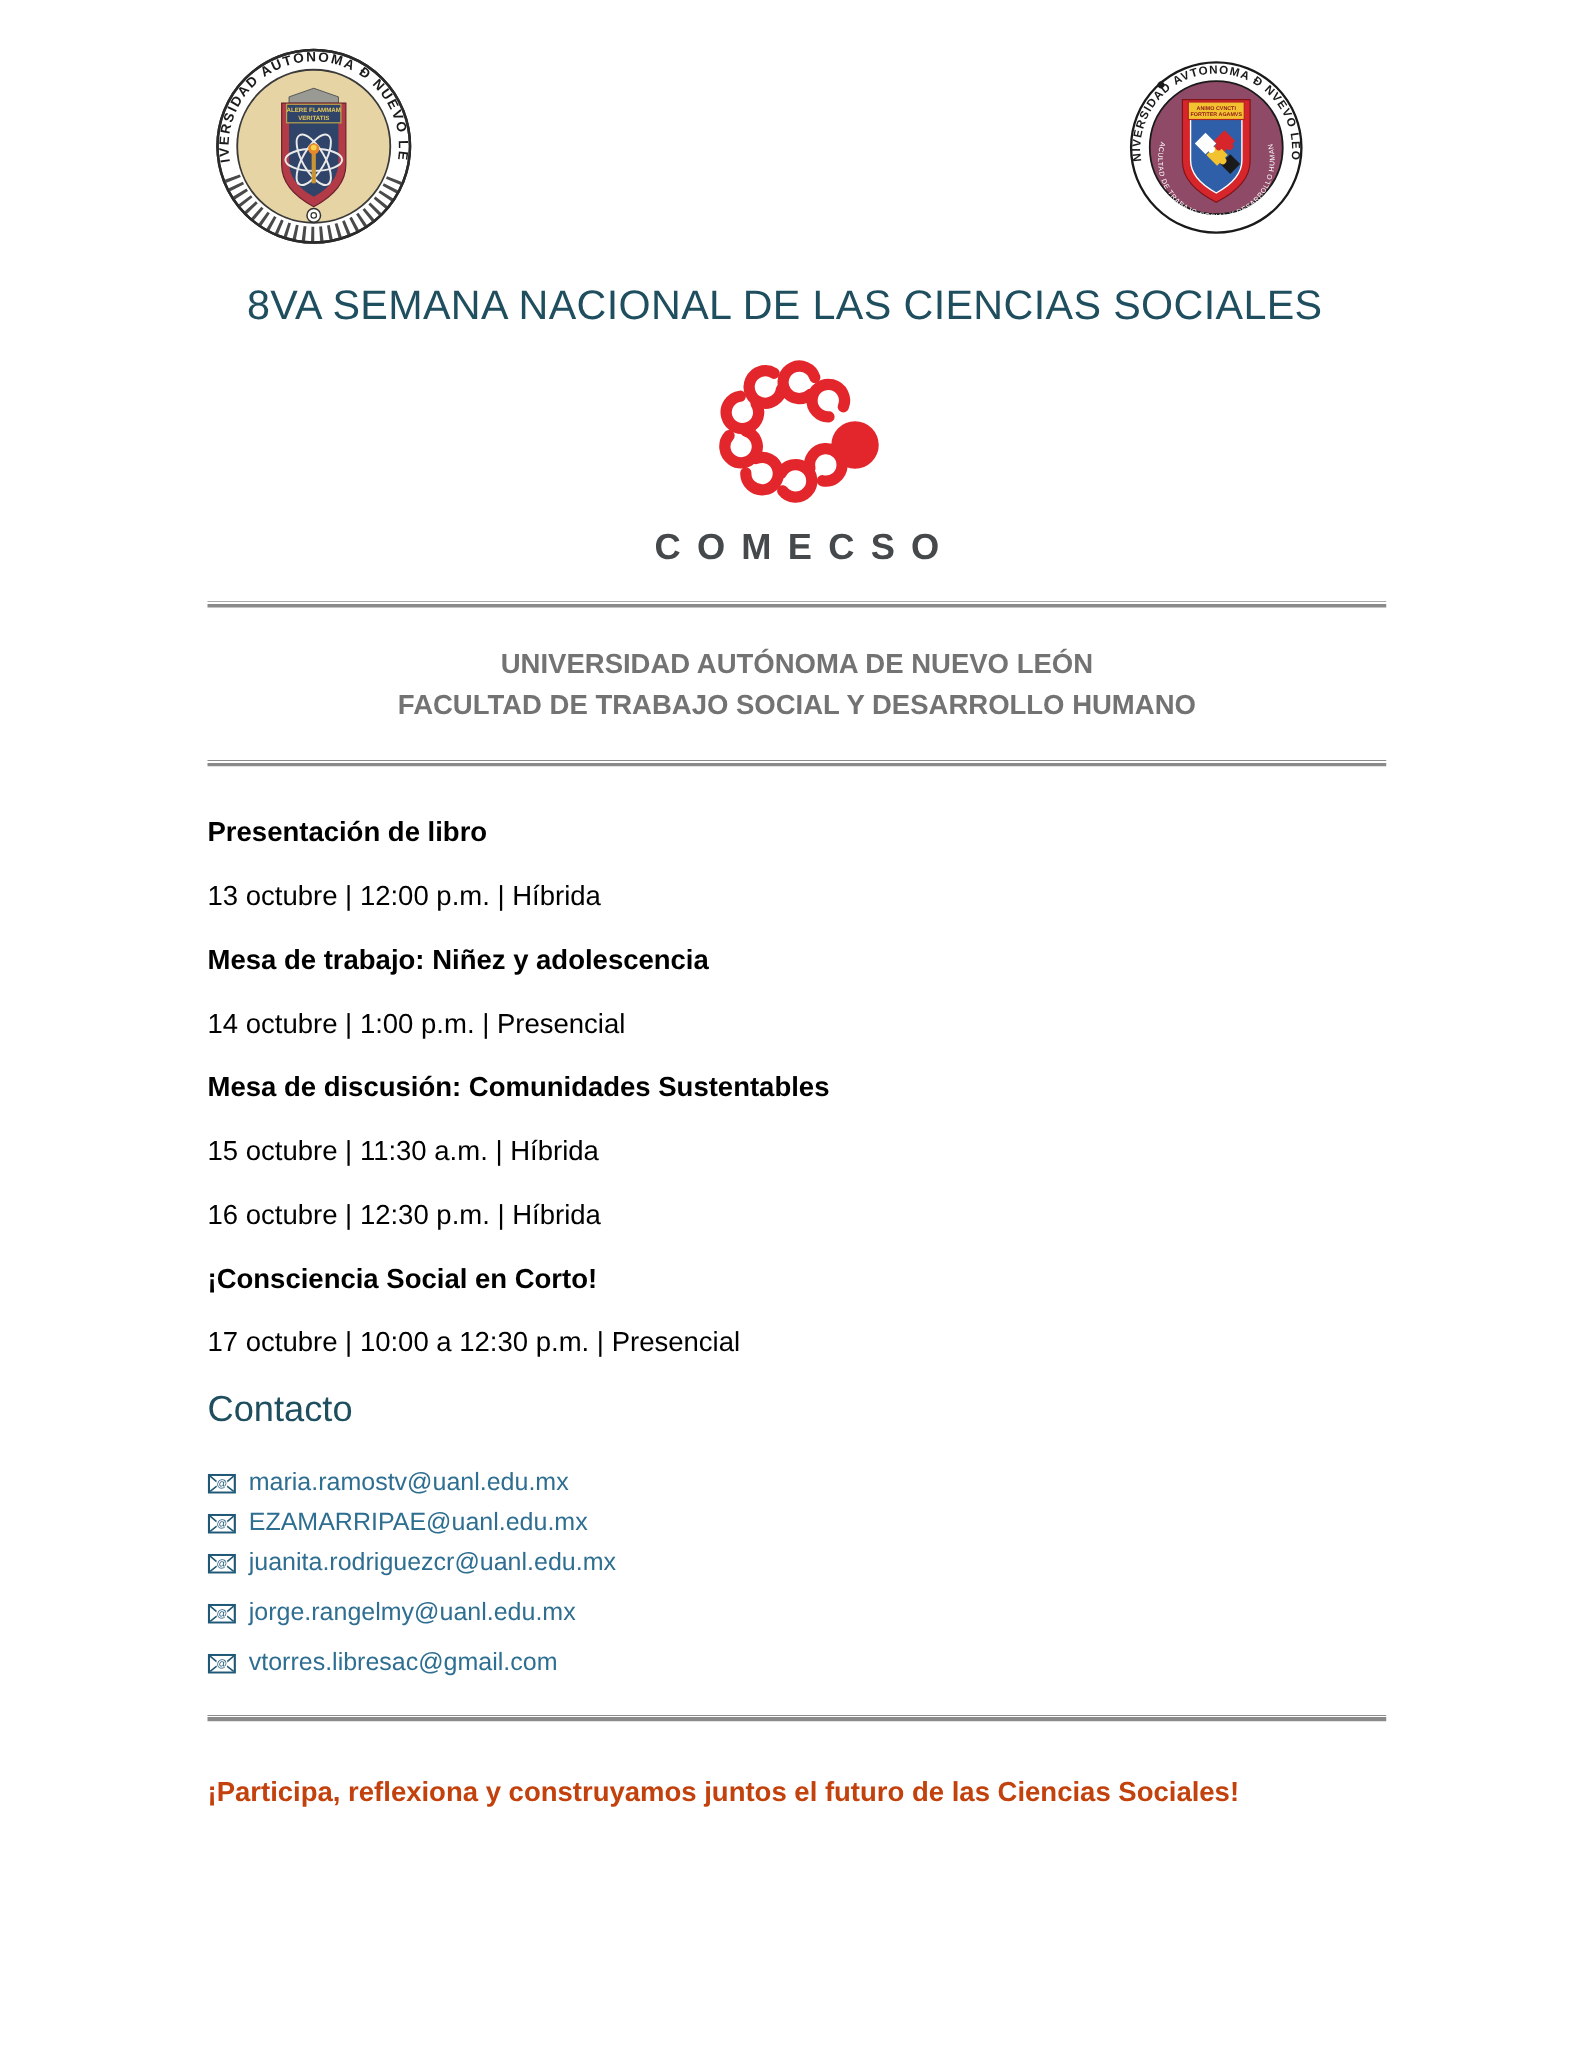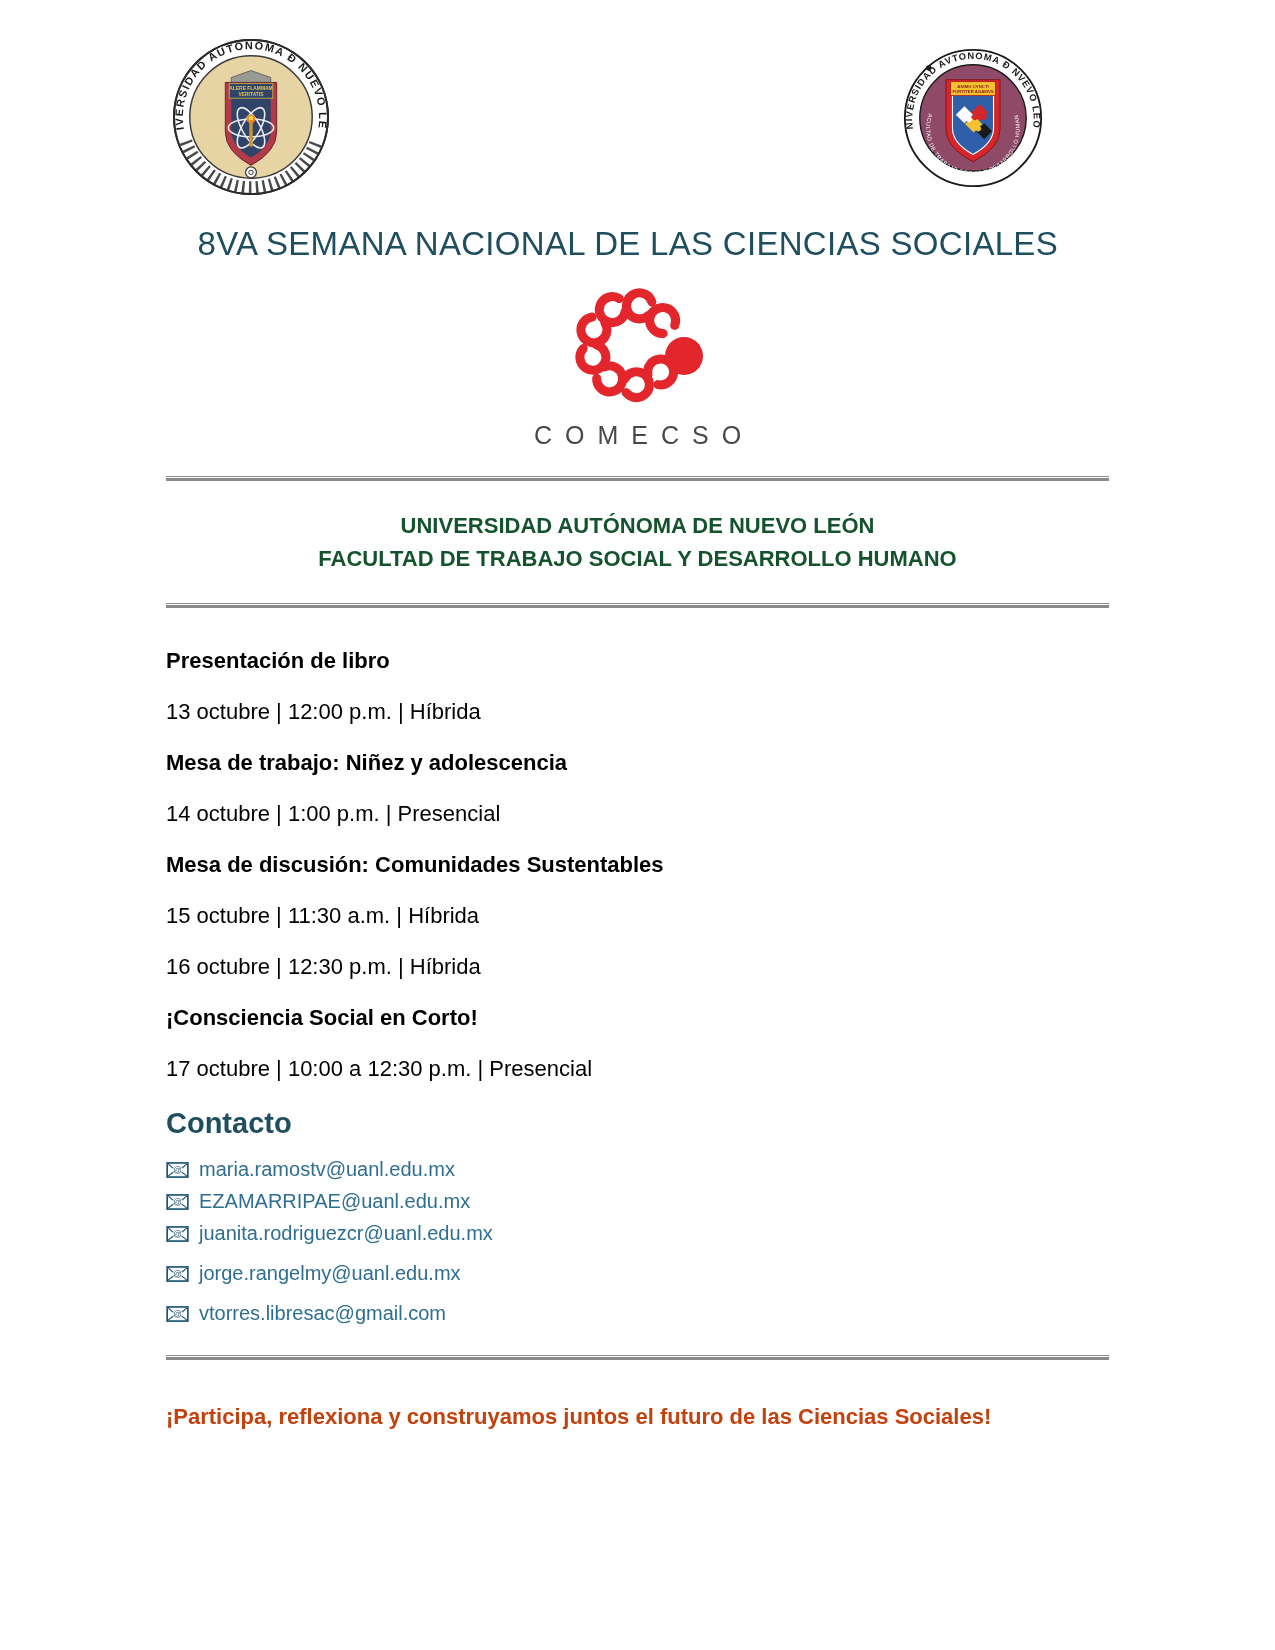--- a/index.html
+++ b/index.html
@@ -28,23 +28,23 @@
     line-height:1.55;
     font-weight:400;
     color:#1F4E5F;
     letter-spacing:0.3px;
   }
 
   
   .comecso-block { margin-top:14px; text-align:center; }
   .comecso-word {
     margin-top:6px;
-    font-size:25px;
+    font-size:29px;
     letter-spacing:13px;
-    font-weight:400;
+    font-weight:700;
     color:#45494C;
     text-indent:13px; 
   }
 
   
   .divider {
     height:5px;
     background:linear-gradient(to bottom,
       #8c8c8c 0, #8c8c8c 1px,
       #ffffff 1px, #ffffff 2px,
@@ -54,41 +54,41 @@
   .div-2 { margin-top:28px; }
   .div-3 { margin-top:30px; }
 
   
   .org-heading {
     margin-top:28px;
     text-align:center;
     font-weight:700;
     font-size:22px;
     line-height:1.5;
-    color:#14532d;
+    color:#737373;
   }
 
   
   .events { margin-top:40px; }
   .event-title {
     font-weight:700;
     font-size:22px;
     margin:0 0 25px 0;
   }
   .event-schedule {
     font-weight:400;
     font-size:22px;
     margin:0 0 25px 0;
   }
 
   
   .contact-heading {
-    margin:4px 0 18px 0;
+    margin:4px 0 30px 0;
     font-size:29px;
-    font-weight:700;
+    font-weight:400;
     color:#1F4E5F;
   }
   .email-row {
     display:flex; align-items:center; gap:10px;
     font-size:20px;
     color:#2E6E91;
     margin-bottom:9px;
   }
   .email-row.spaced { margin-top:17px; }
   .email-icon-svg { flex:0 0 auto; display:block; color:#1F5876; }

